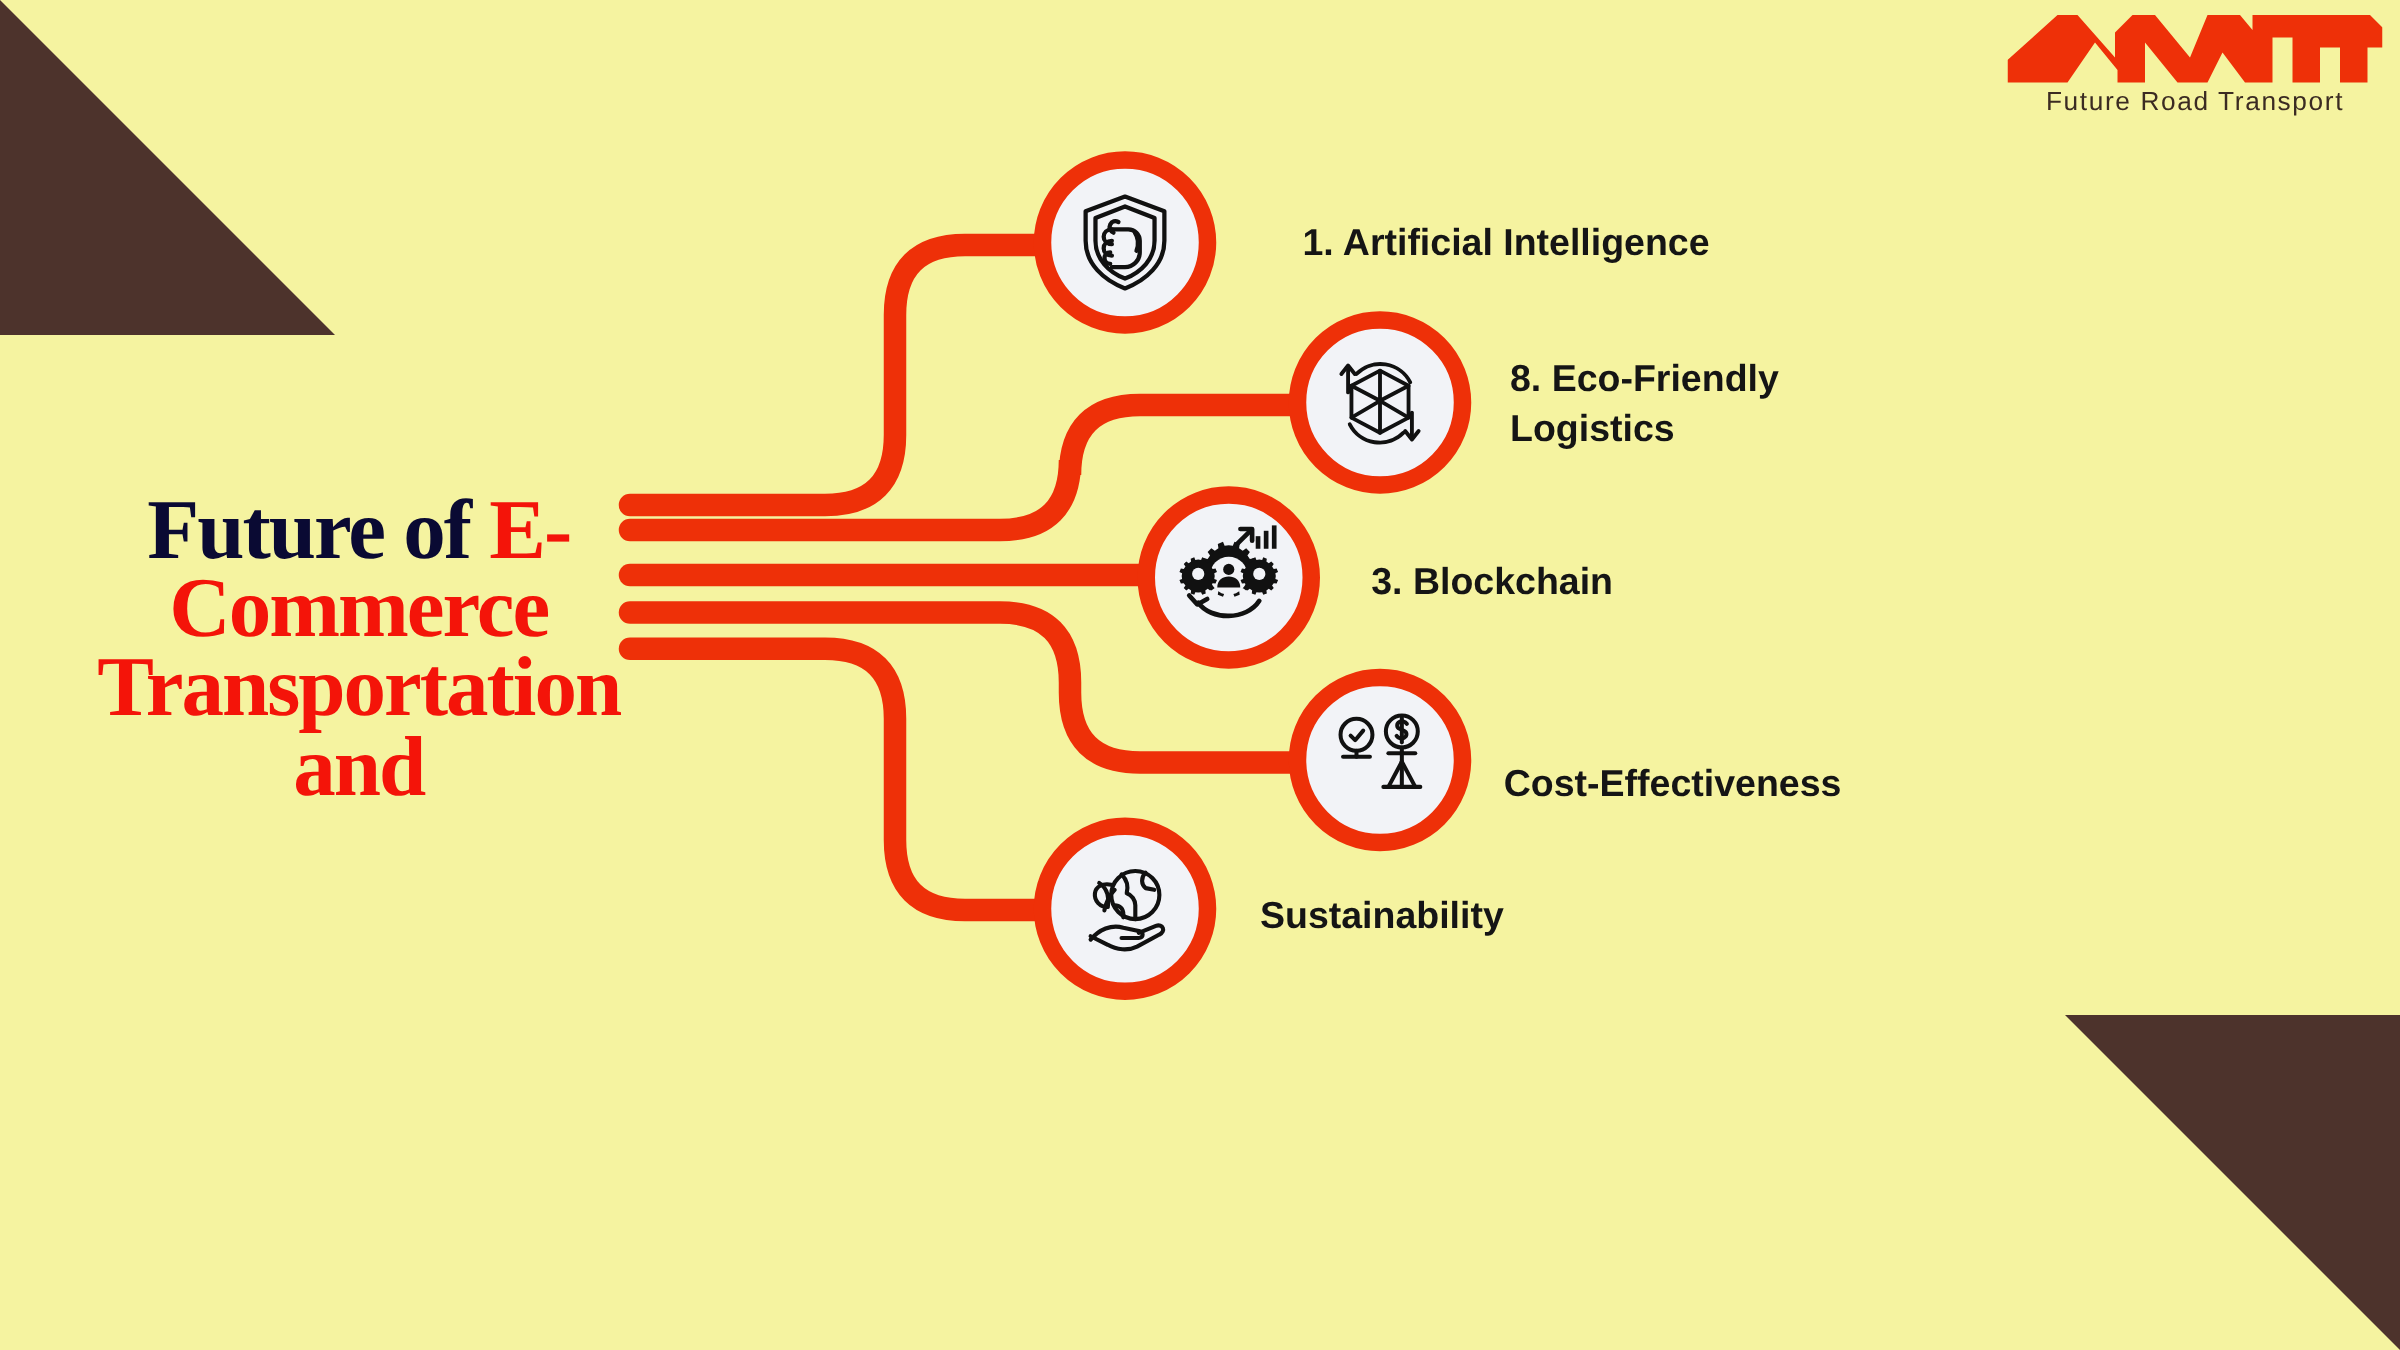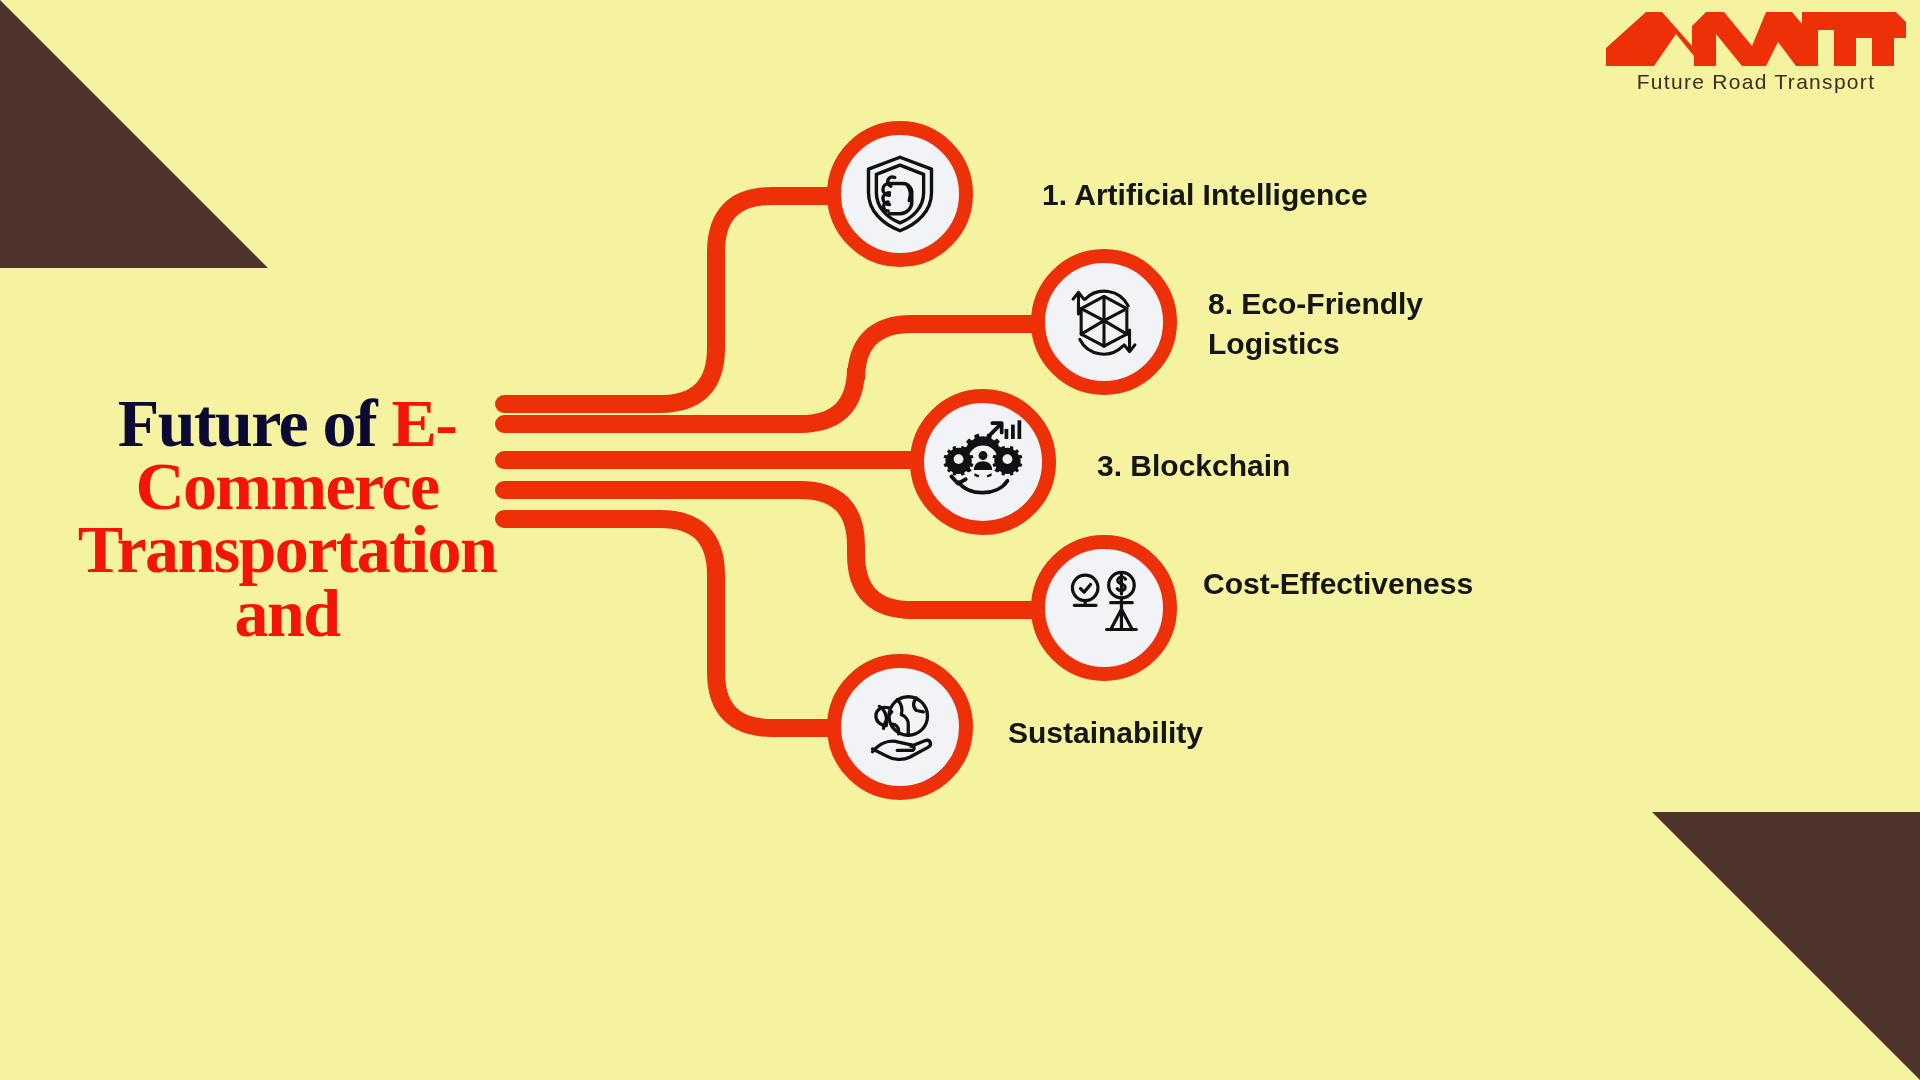--- a/index.html
+++ b/index.html
@@ -221,21 +221,21 @@
         <path d="M18 26.5 V30"></path>
         <path d="M37 28 H53"></path>
         <path d="M45 24.5 V28"></path>
         <path d="M45 28 V48"></path>
         <path d="M34 48 H56"></path>
         <path d="M45 33 L37 48"></path>
         <path d="M45 33 L53 48"></path>
       </g>
     </svg>
   </div>
-  <div class="node-label" style="left:1203px; top:564px;">Cost-Effectiveness</div>
+  <div class="node-label" style="left:1203px; top:608px;">Cost-Effectiveness</div>
 
   <div class="node" style="left:827px; top:654px; width:146px; height:146px; border:14px solid #ee3008;">
     <svg width="88" height="88" viewBox="0 0 64 64">
       <g fill="none" stroke="#111111" stroke-width="2.4" stroke-linecap="round" stroke-linejoin="round">
         <circle cx="38" cy="24" r="14"></circle>
         <path d="M30 12 C33 15 34 19 33 23 C36 24 38 27 38 30 L38 38"></path>
         <path d="M44 11 C41 14 41.5 18 44 20 L49 21"></path>
         <path d="M26 30 C29 30 31 32 31 35 L31 37"></path>
         <path d="M24 18 C19 17 15 19 14.5 23 C14 27.5 17.5 31 22 31 C23 26.5 22 20 17 17"></path>
         <path d="M20 33 C21 28 23 24 26 21"></path>

